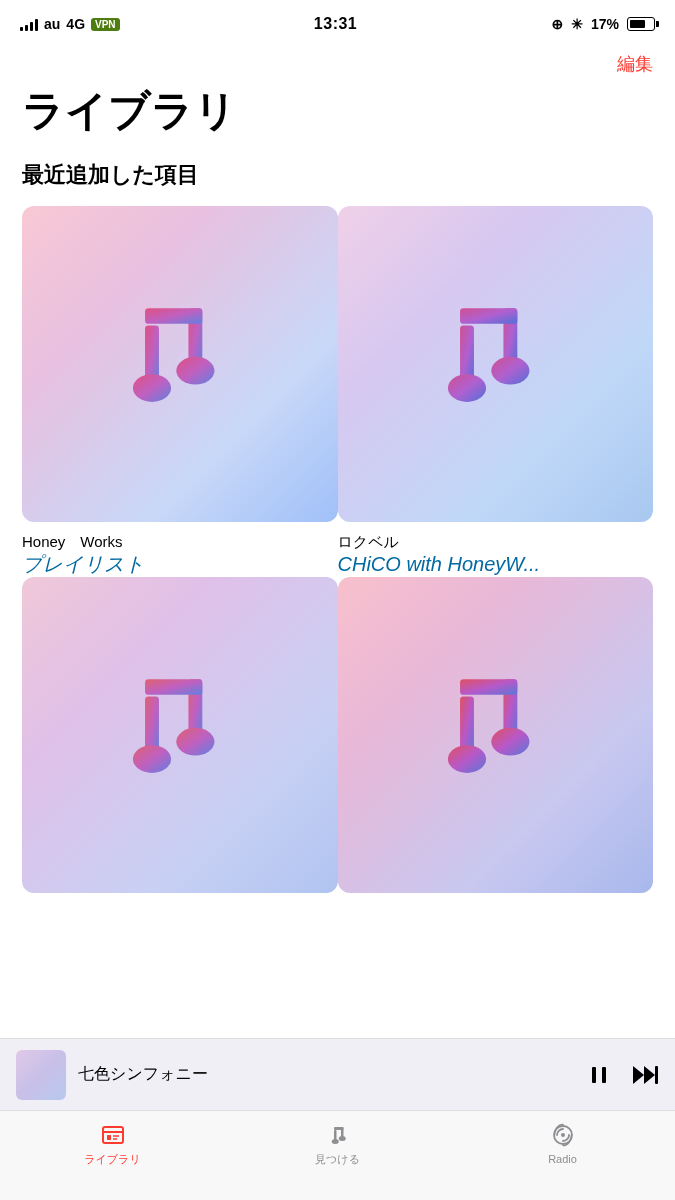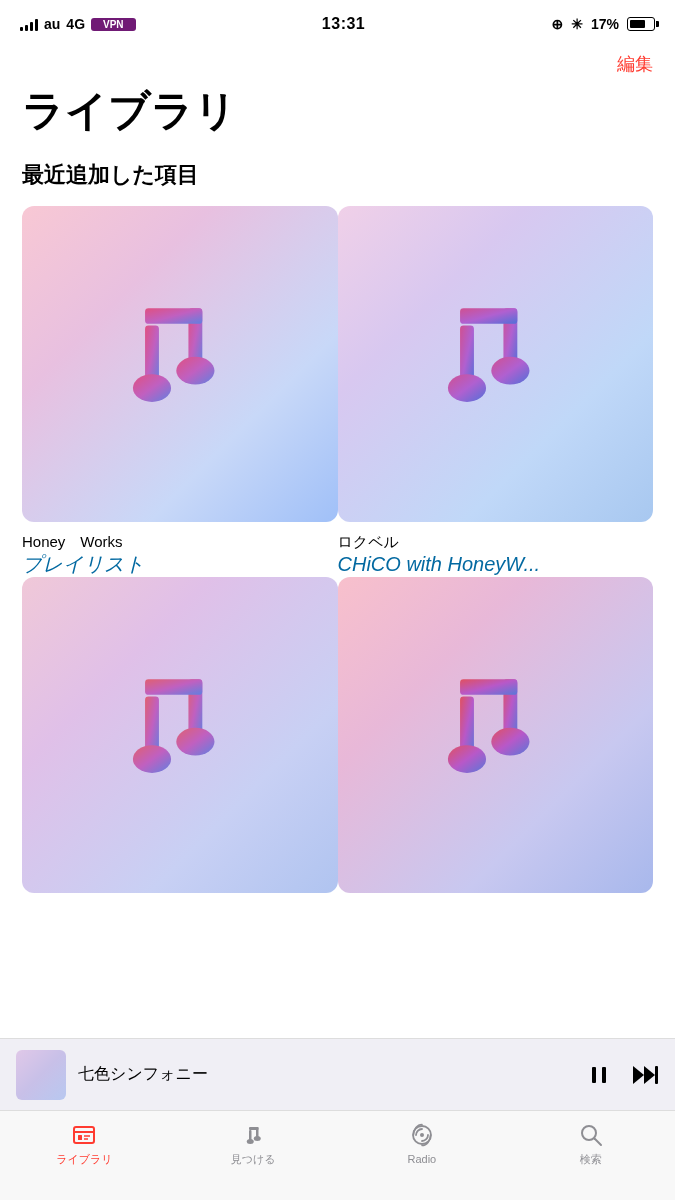--- a/index.html
+++ b/index.html
@@ -45,25 +45,25 @@
       letter-spacing: 0.5px;
     }
     .status-right {
       display: flex;
       align-items: center;
       gap: 8px;
       font-size: 14px;
       font-weight: 600;
     }
     .vpn-badge {
-      background: #701a75;
+      background: #4d7c0f;
       color: #fff;
       font-size: 10px;
       font-weight: 700;
-      padding: 1px 12px;
+      padding: 1px 4px;
       border-radius: 3px;
     }
     .battery {
       display: flex;
       align-items: center;
       gap: 3px;
     }
     .battery-body {
       width: 28px;
       height: 14px;
@@ -470,23 +470,14 @@
         <circle cx="13" cy="13" r="2" fill="#8e8e93"></circle>
         <path d="M7 13 C7 9.7 9.7 7 13 7" stroke="#8e8e93" stroke-width="1.8" fill="none" stroke-linecap="round"></path>
         <path d="M19 13 C19 16.3 16.3 19 13 19" stroke="#8e8e93" stroke-width="1.8" fill="none" stroke-linecap="round"></path>
         <path d="M4.5 13 C4.5 7.2 8.2 2.5 13 2.5" stroke="#8e8e93" stroke-width="1.5" fill="none" stroke-linecap="round"></path>
         <path d="M21.5 13 C21.5 18.8 17.8 23.5 13 23.5" stroke="#8e8e93" stroke-width="1.5" fill="none" stroke-linecap="round"></path>
       </svg>
     </div>
     <span class="tab-label">Radio</span>
   </div>
 
-  <div class="tab-item">
-    <div class="tab-icon">
-      <svg width="26" height="26" viewBox="0 0 26 26" fill="none">
-        <circle cx="11" cy="11" r="7" stroke="#8e8e93" stroke-width="2" fill="none"></circle>
-        <line x1="16.5" y1="16.5" x2="23" y2="23" stroke="#8e8e93" stroke-width="2" stroke-linecap="round"></line>
-      </svg>
-    </div>
-    <span class="tab-label">検索</span>
-  </div>
 
 </div>
 
 </body></html>

